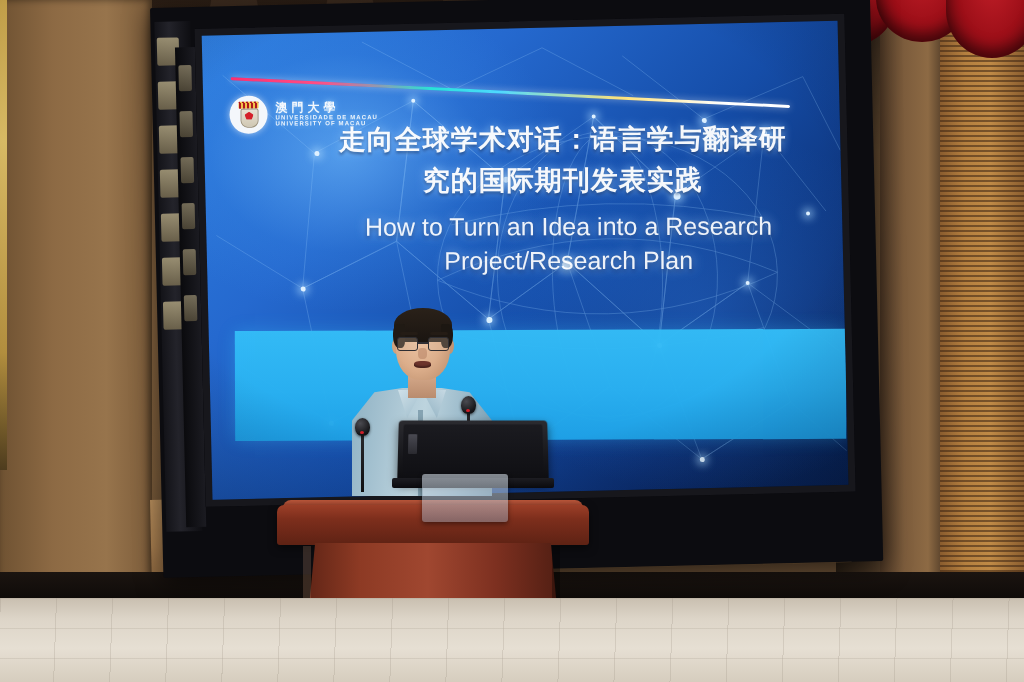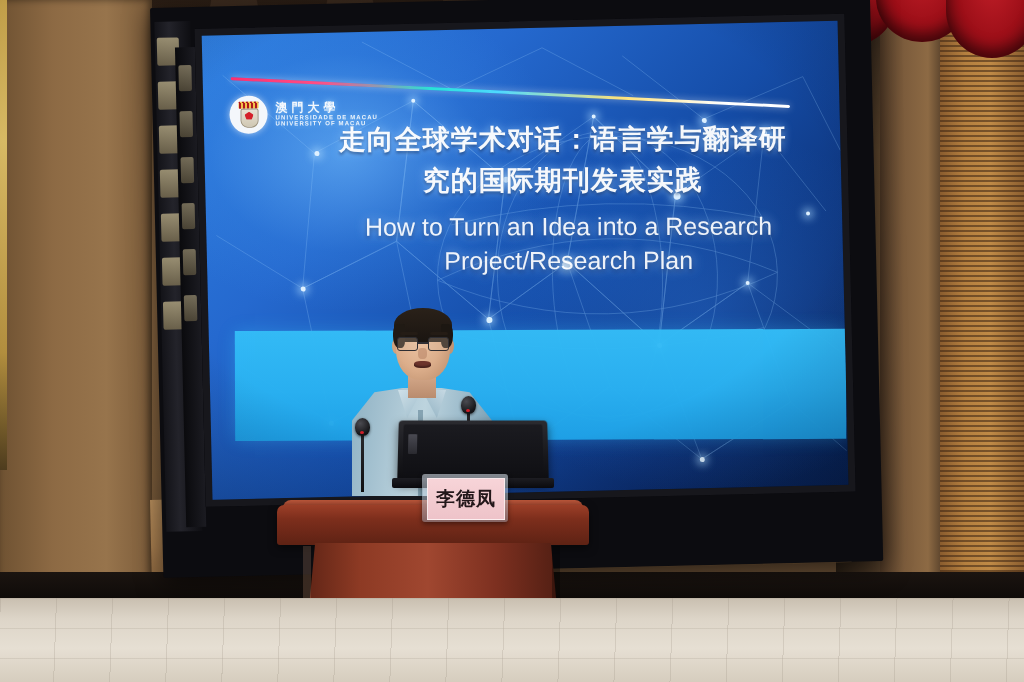--- a/index.html
+++ b/index.html
@@ -361,18 +361,17 @@
 
   <div class="podium-lip"></div>
   <div class="podium-top"></div>
   <div class="podium-body">
     
   </div>
   <div class="podium-edge-l"></div>
   <div class="podium-edge-r"></div>
 
   <div class="nameplate-holder"></div>
-  <div class="nameplate">李德凤</div>
 
   <div class="floor"></div>
   <div class="floor-lines"></div>
 
 </div>
 
 </body></html>

